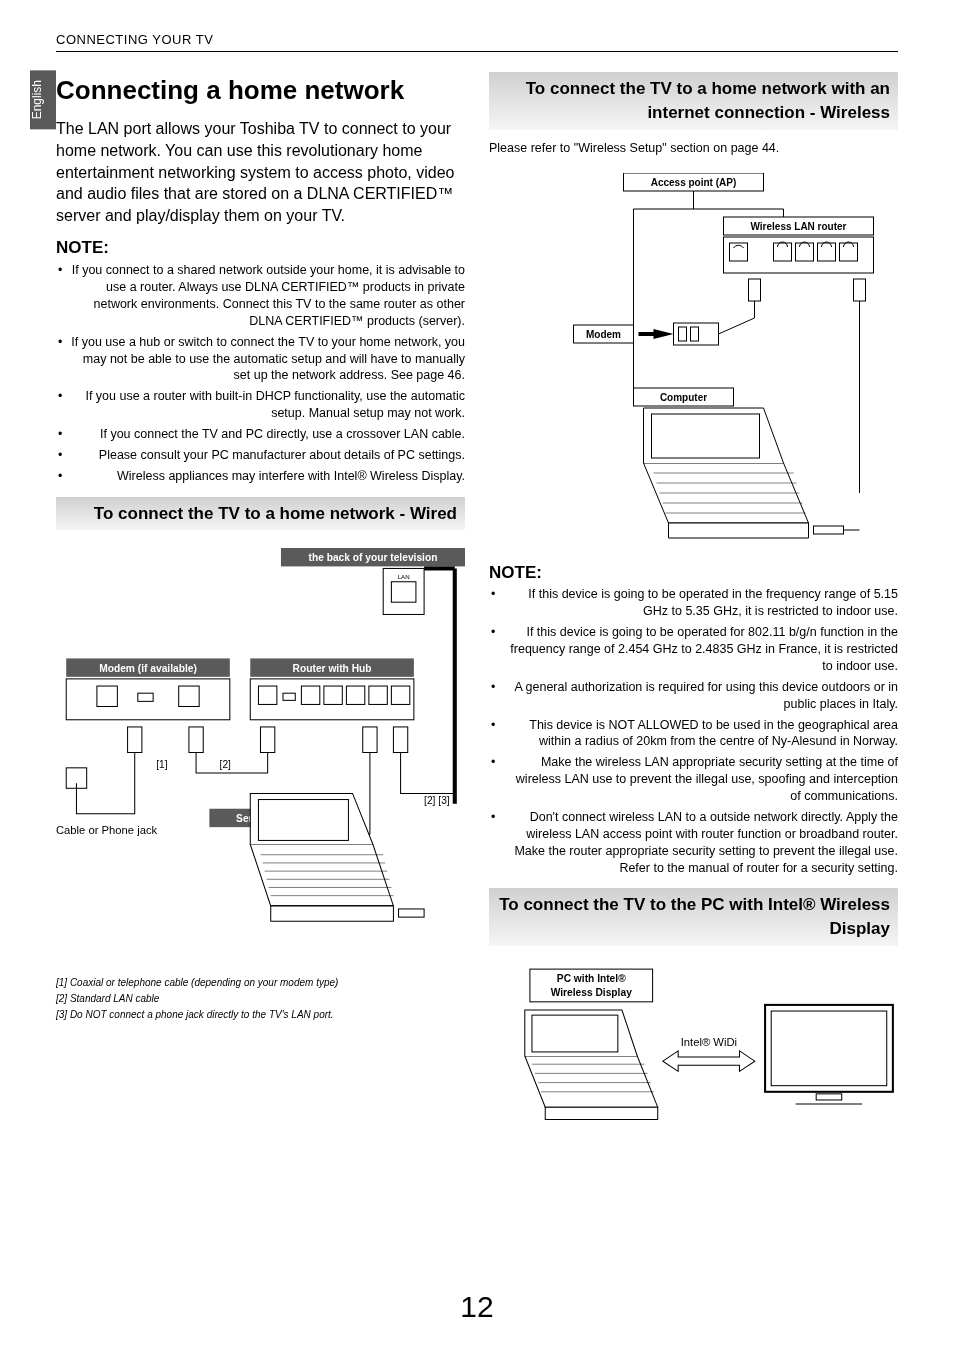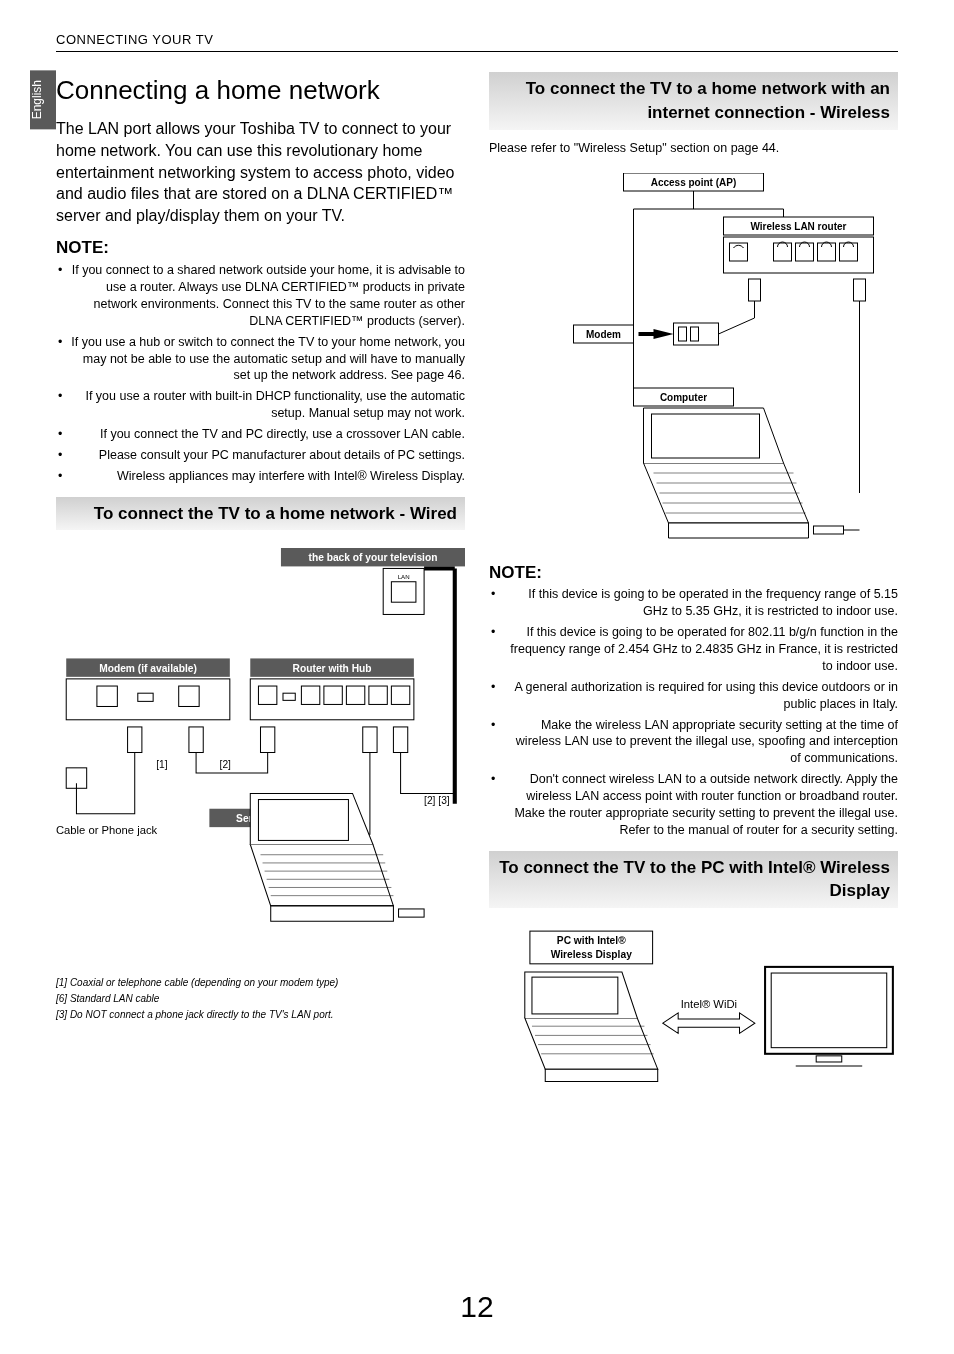--- a/index.html
+++ b/index.html
@@ -39,21 +39,21 @@
   gap: 24px;
   margin-top: 20px;
 }
 .col {
   width: 50%;
   font-size: 12.5px;
   line-height: 1.4;
 }
 h1 {
   font-size: 26px;
-  font-weight: normal;
+  font-weight: bold;
   margin-bottom: 10px;
 }
 .intro {
   font-size: 16px;
   line-height: 1.35;
   margin-bottom: 10px;
 }
 .note-heading {
   font-weight: bold;
   font-size: 17px;
@@ -197,21 +197,21 @@
             <line x1="36" y1="34" x2="156" y2="34"></line>
           <line x1="38" y1="42" x2="158" y2="42"></line>
             <line x1="40" y1="50" x2="160" y2="50"></line>
         </g>
         <rect x="165" y="63" width="25" height="8" fill="none" stroke="#000"></rect>
       </g>
     </svg>
 
     <div class="footnotes">
       <div>[1] Coaxial or telephone cable (depending on your modem type)</div>
-      <div>[6] Standard LAN cable</div>
+      <div>[2] Standard LAN cable</div>
       <div>[3] Do NOT connect a phone jack directly to the TV's LAN port.</div>
     </div>
   </div>
 
   <div class="col">
     <div class="section-banner">To connect the TV to a home network with an internet connection - Wireless</div>
     <p style="margin-bottom:8px;">Please refer to "Wireless Setup" section on page 44.</p>
 
     
     <svg class="diagram" viewBox="0 0 400 370" style="height:370px">
@@ -274,20 +274,21 @@
         <rect x="190" y="103" width="30" height="8" fill="none" stroke="#000"></rect>
         <line x1="220" y1="107" x2="236" y2="107" stroke="#000"></line>
       </g>
     </svg>
 
     <div class="note-heading">NOTE:</div>
     <ul>
       <li>If this device is going to be operated in the frequency range of 5.15 GHz to 5.35 GHz, it is restricted to indoor use.</li>
       <li>If this device is going to be operated for 802.11 b/g/n function in the frequency range of 2.454 GHz to 2.4835 GHz in France, it is restricted to indoor use.</li>
       <li>A general authorization is required for using this device outdoors or in public places in Italy.</li>
+      <li>This device is NOT ALLOWED to be used in the geographical area within a radius of 20km from the centre of Ny-Alesund in Norway.</li>
       <li>Make the wireless LAN appropriate security setting at the time of  wireless LAN use to prevent the illegal use, spoofing and interception of communications.</li>
       <li style="white-space:pre-line">Don't connect wireless LAN to a outside network directly. Apply the wireless LAN access point with router function or broadband router. Make the router appropriate security setting to prevent  the illegal use.
 Refer to the manual of router for a security setting.</li>
     </ul>
 
     <div class="section-banner">To connect the TV to the PC with Intel® Wireless Display</div>
 
     
     <svg class="diagram" viewBox="0 0 400 170">
       <rect x="40" y="5" width="120" height="32" fill="none" stroke="#000"></rect>

